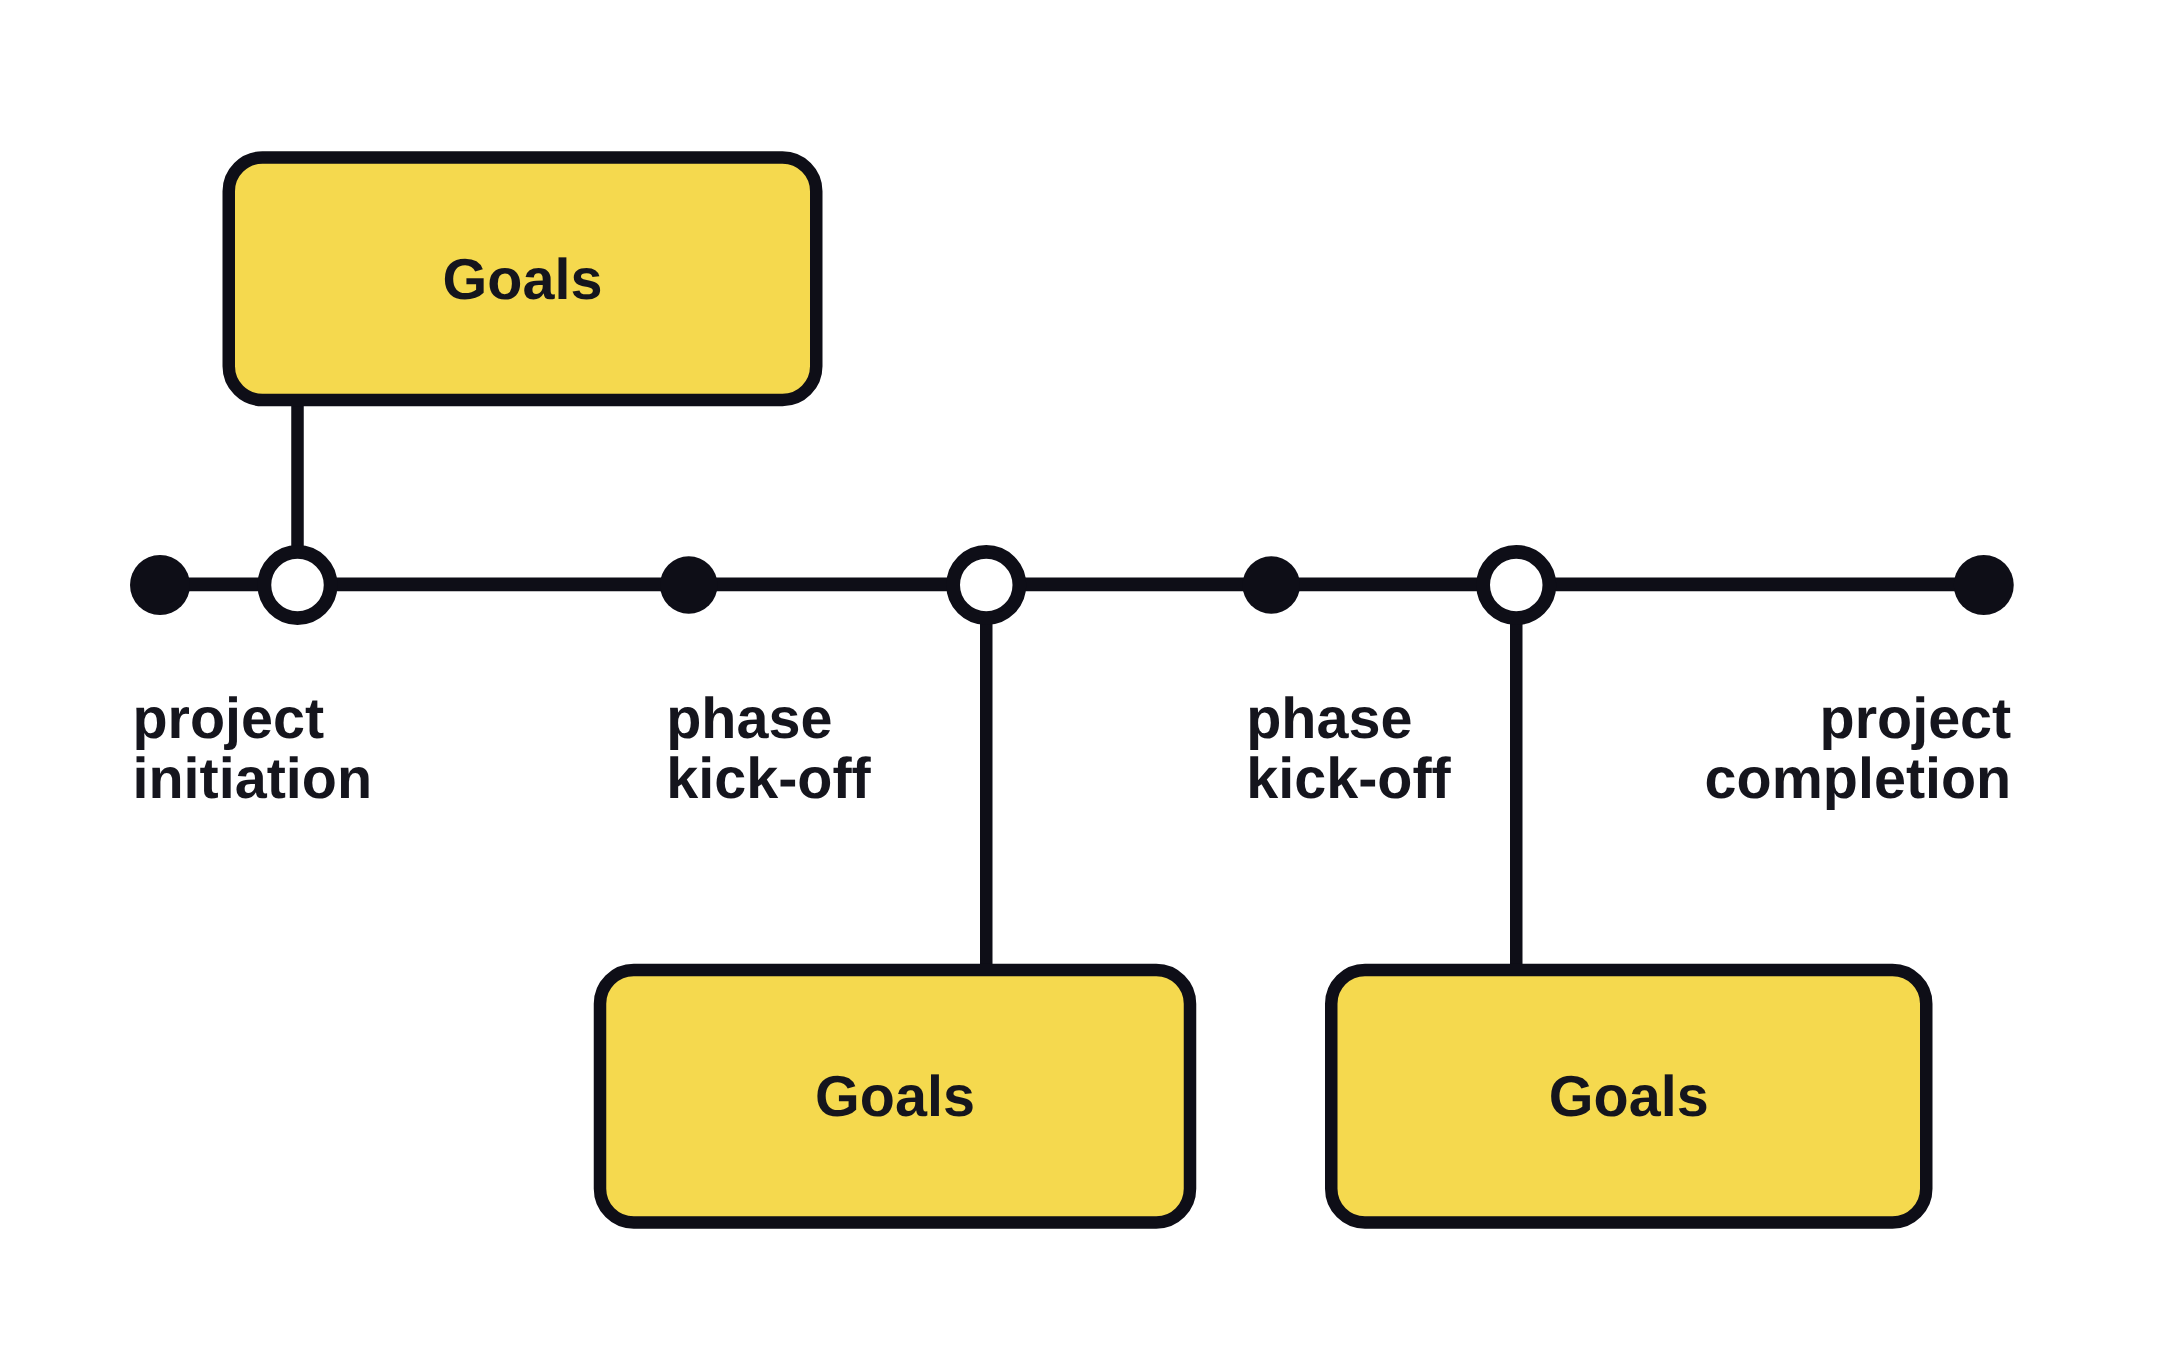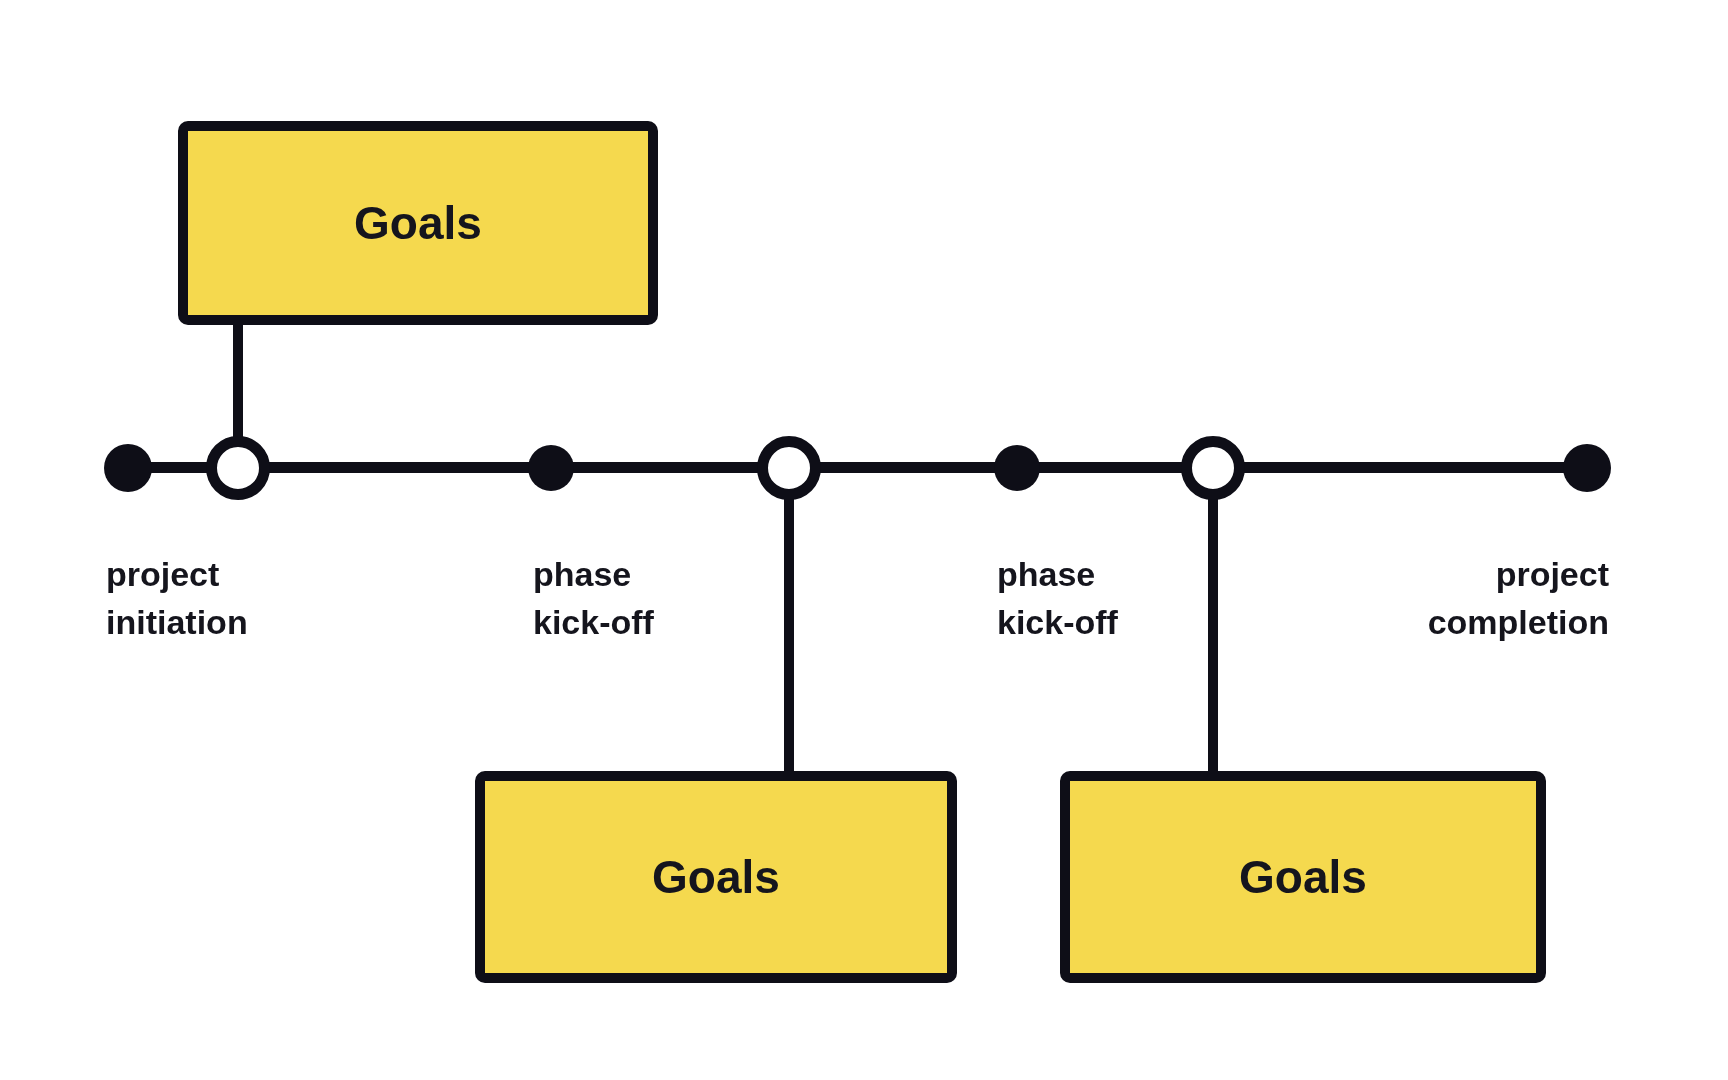--- a/index.html
+++ b/index.html
@@ -40,34 +40,34 @@
   .node-mid1  {left:528px; top:445px; width:46px;height:46px;}
   .node-goal2 {left:757px; top:436px; width:64px;height:64px;}
   .node-mid2  {left:994px; top:445px; width:46px;height:46px;}
   .node-goal3 {left:1181px;top:436px; width:64px;height:64px;}
   .node-end   {left:1563px;top:444px; width:48px;height:48px;}
   
   .goal-box{
     position:absolute;
     background:var(--goal-fill);
     border:10px solid var(--stroke);
-    border-radius:10px;
+    border-radius:32px;
     display:flex;align-items:center;justify-content:center;
     z-index:4;
   }
   .goal-box-1{left:178px; top:121px;width:480px;height:204px;}
   .goal-box-2{left:475px; top:771px;width:482px;height:212px;}
   .goal-box-3{left:1060px;top:771px;width:486px;height:212px;}
   .goal-label{
     font-size:46px;font-weight:700;color:var(--text);letter-spacing:0;
   }
   
   .milestone-label{
     position:absolute;top:550px;
-    font-size:34px;font-weight:700;line-height:48px;
+    font-size:46px;font-weight:700;line-height:48px;
     color:var(--text);white-space:pre-line;z-index:2;
   }
   .label-1{left:106px;text-align:left;}
   .label-2{left:533px;text-align:left;}
   .label-3{left:997px;text-align:left;}
   .label-4{right:119px;text-align:right;}
 </style>
 </head>
 <body>
 

